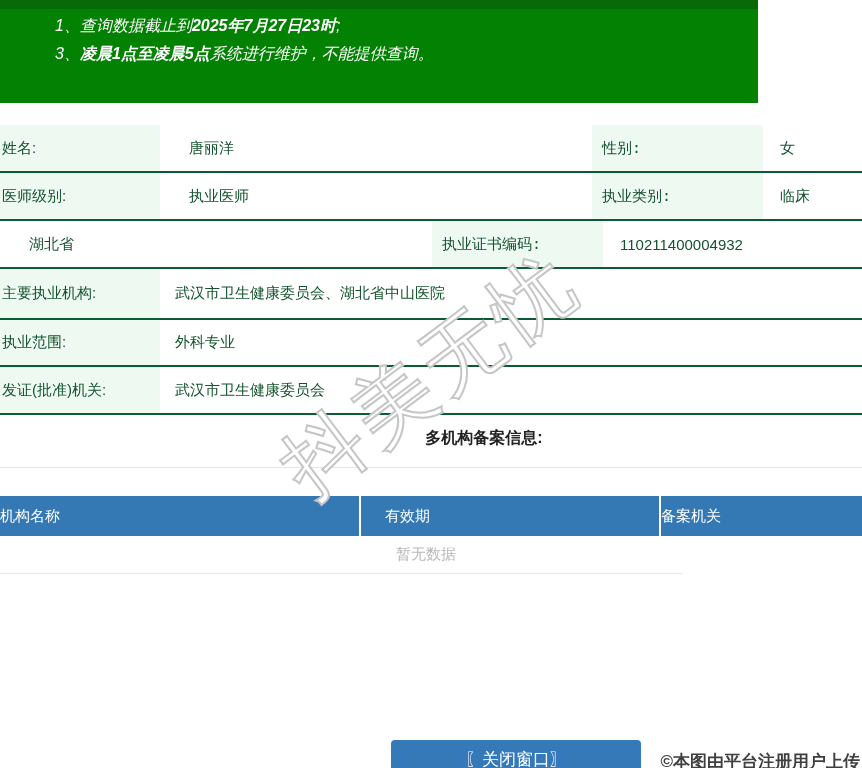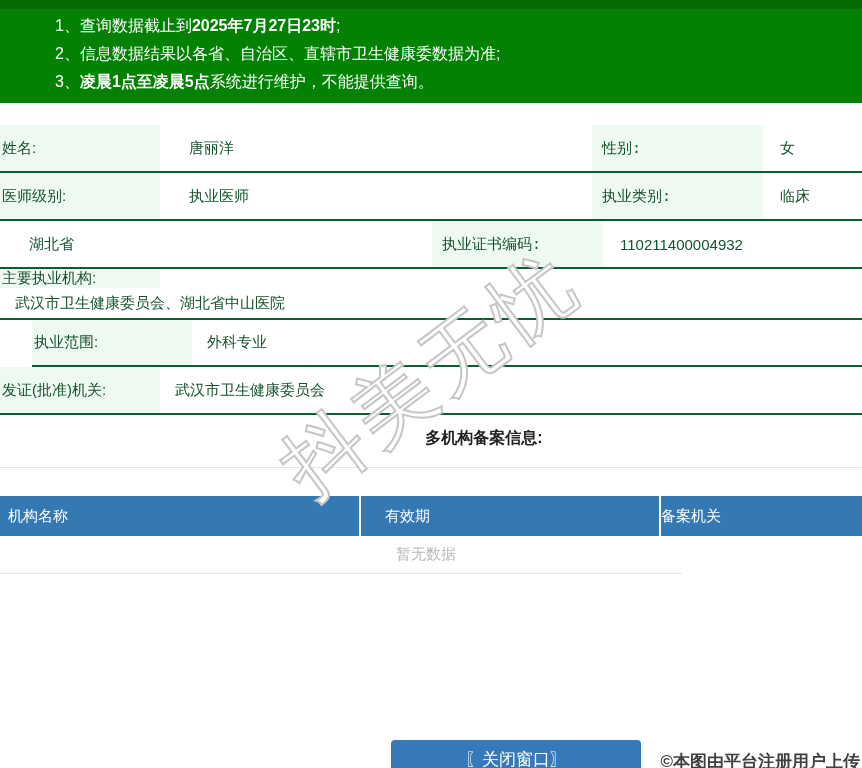--- a/index.html
+++ b/index.html
@@ -2,49 +2,49 @@
 <html><head>
 <meta charset="utf-8">
 <style>
   * { margin:0; padding:0; box-sizing:border-box; }
   html,body { width:862px; height:768px; overflow:hidden; background:#fff;
     font-family:"Liberation Sans","DejaVu Sans",sans-serif; }
   body { position:relative; }
 
   
   .notice-banner{
-    position:absolute; left:0; top:0; width:862px; height:103px;
+    position:absolute; left:0; top:0; width:758px; height:103px;
     background:#028102; border-top:9px solid #066b06;
-    color:#fff; font-size:16px; padding:3px 10px 0 55px;
+    color:#fff; font-size:16px; padding:3px 10px 0 55px;font-style:italic;
   }
   .notice-line{ line-height:28px; white-space:nowrap; }
   .notice-line b{ font-weight:bold; }
 
   
   .detail-table{ position:absolute; left:0; top:125px; width:862px; }
   .d-row{ display:flex; height:48px; border-bottom:2px solid #0b5c34; font-size:15px; color:#14532d; }
-  .d-row.r4{ height:51px;flex-direction:column; }
-  .d-row.r5{ height:47px;margin-left:32px; }
+  .d-row.r4{ height:51px; }
+  .d-row.r5{ height:47px; }
   .cell{ display:flex; align-items:center; }
   .lbl1{ width:160px; background:#eef9f2; padding-left:2px; }
   .val1{ width:432px; padding-left:29px; }
   .lbl2{ width:171px; background:#eef9f2; padding-left:10px;font-family:Liberation Mono, monospace; }
   .val2{ flex:1; padding-left:17px; }
   .val-wide{ flex:1; padding-left:15px; }
 
   
   .filing-title{ position:absolute; left:0; top:428px; width:812px; text-align:center;
     font-size:16px; font-weight:bold; color:#222; }
   .filing-title span{ position:relative; left:78px; }
   .title-rule{ position:absolute; left:0; top:467px; width:862px; height:1px; background:#e5e5e5; }
 
   .filing-header{ position:absolute; left:0; top:496px; width:862px; height:40px;
     display:flex; background:#3579b4; color:#fff; font-size:15px; }
   .fh-cell{ display:flex; align-items:center; }
-  .fh-1{ width:361px; border-right:2px solid #fff; padding-left:8px; }
+  .fh-1{ width:361px; border-right:2px solid #fff; padding-left:0; }
   .fh-2{ width:300px; border-right:2px solid #fff; padding-left:24px; }
   .fh-3{ flex:1; }
 
   .empty-row{ position:absolute; left:0; top:536px; width:682px; height:38px;
     border-bottom:1px solid #e5e5e5; text-align:center; font-size:15px; color:#b9b9b9;
     display:flex; align-items:center; justify-content:center; }
   .empty-row span{ position:relative; left:85px; }
 
   
   .watermark{
@@ -65,21 +65,20 @@
     position:absolute; top:750px; right:2px; z-index:7;
     font-size:17px; font-weight:bold; color:#404040;
     text-shadow:-1px -1px 0 #fff, 1px -1px 0 #fff, -1px 1px 0 #fff, 1px 1px 0 #fff;
   }
 </style>
 </head>
 <body>
 
 <div class="notice-banner">
   <div class="notice-line"><span>1、</span><span>查询数据截止到</span><b>2025年7月27日23时</b><span>;</span></div>
-  <div class="notice-line"><span>2、</span><span>信息数据结果以各省、自治区、直辖市卫生健康委数据为准;</span><b></b><span></span></div>
   <div class="notice-line"><span>3、</span><span></span><b>凌晨1点至凌晨5点</b><span>系统进行维护，不能提供查询。</span></div>
 </div>
 
 <div class="detail-table">
   <div class="d-row">
     <div class="cell lbl1">姓名:</div>
     <div class="cell val1">唐丽洋</div>
     <div class="cell lbl2">性别:</div>
     <div class="cell val2">女</div>
   </div>

